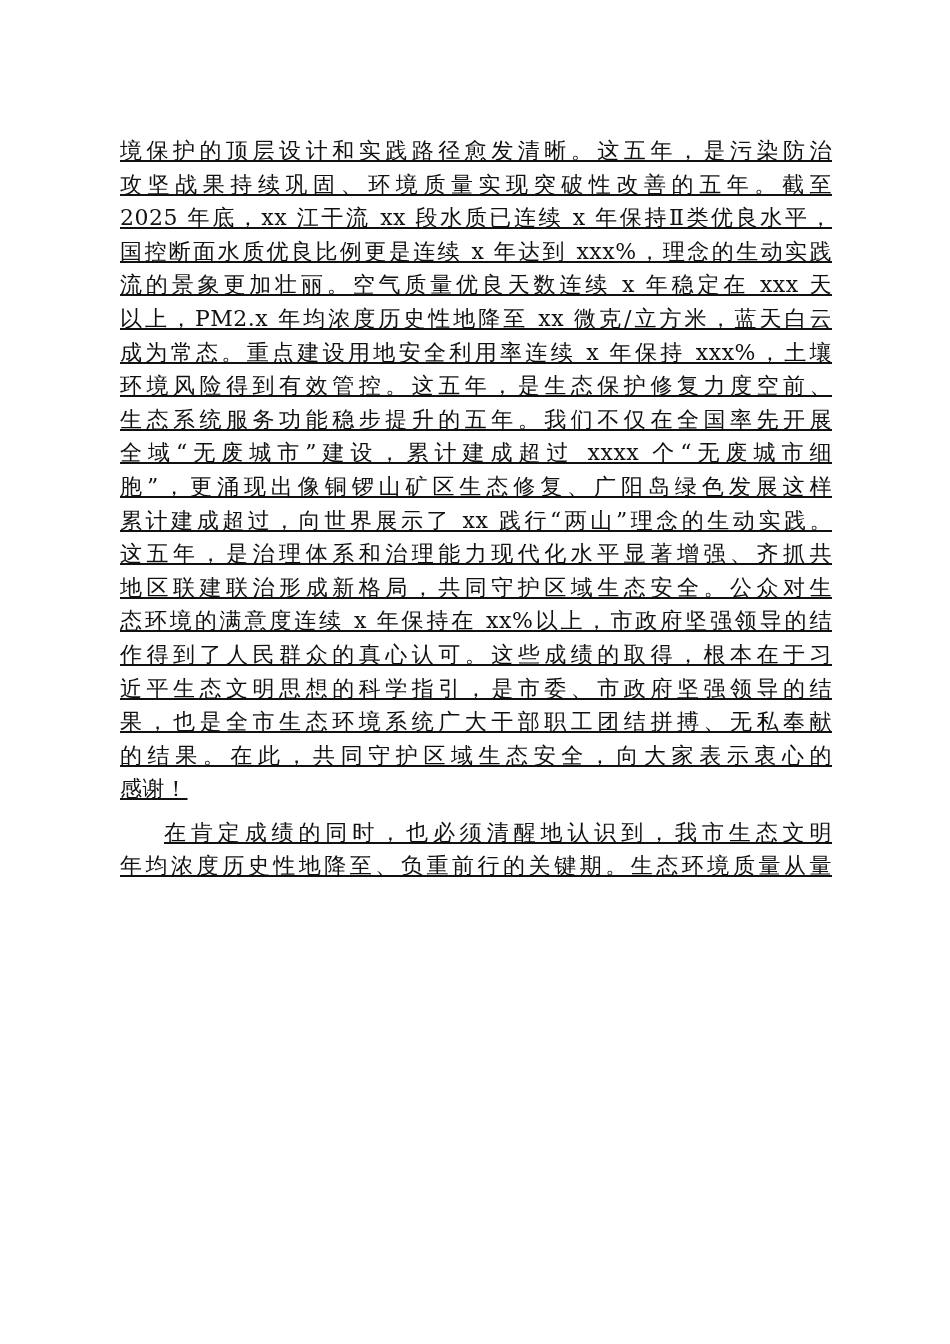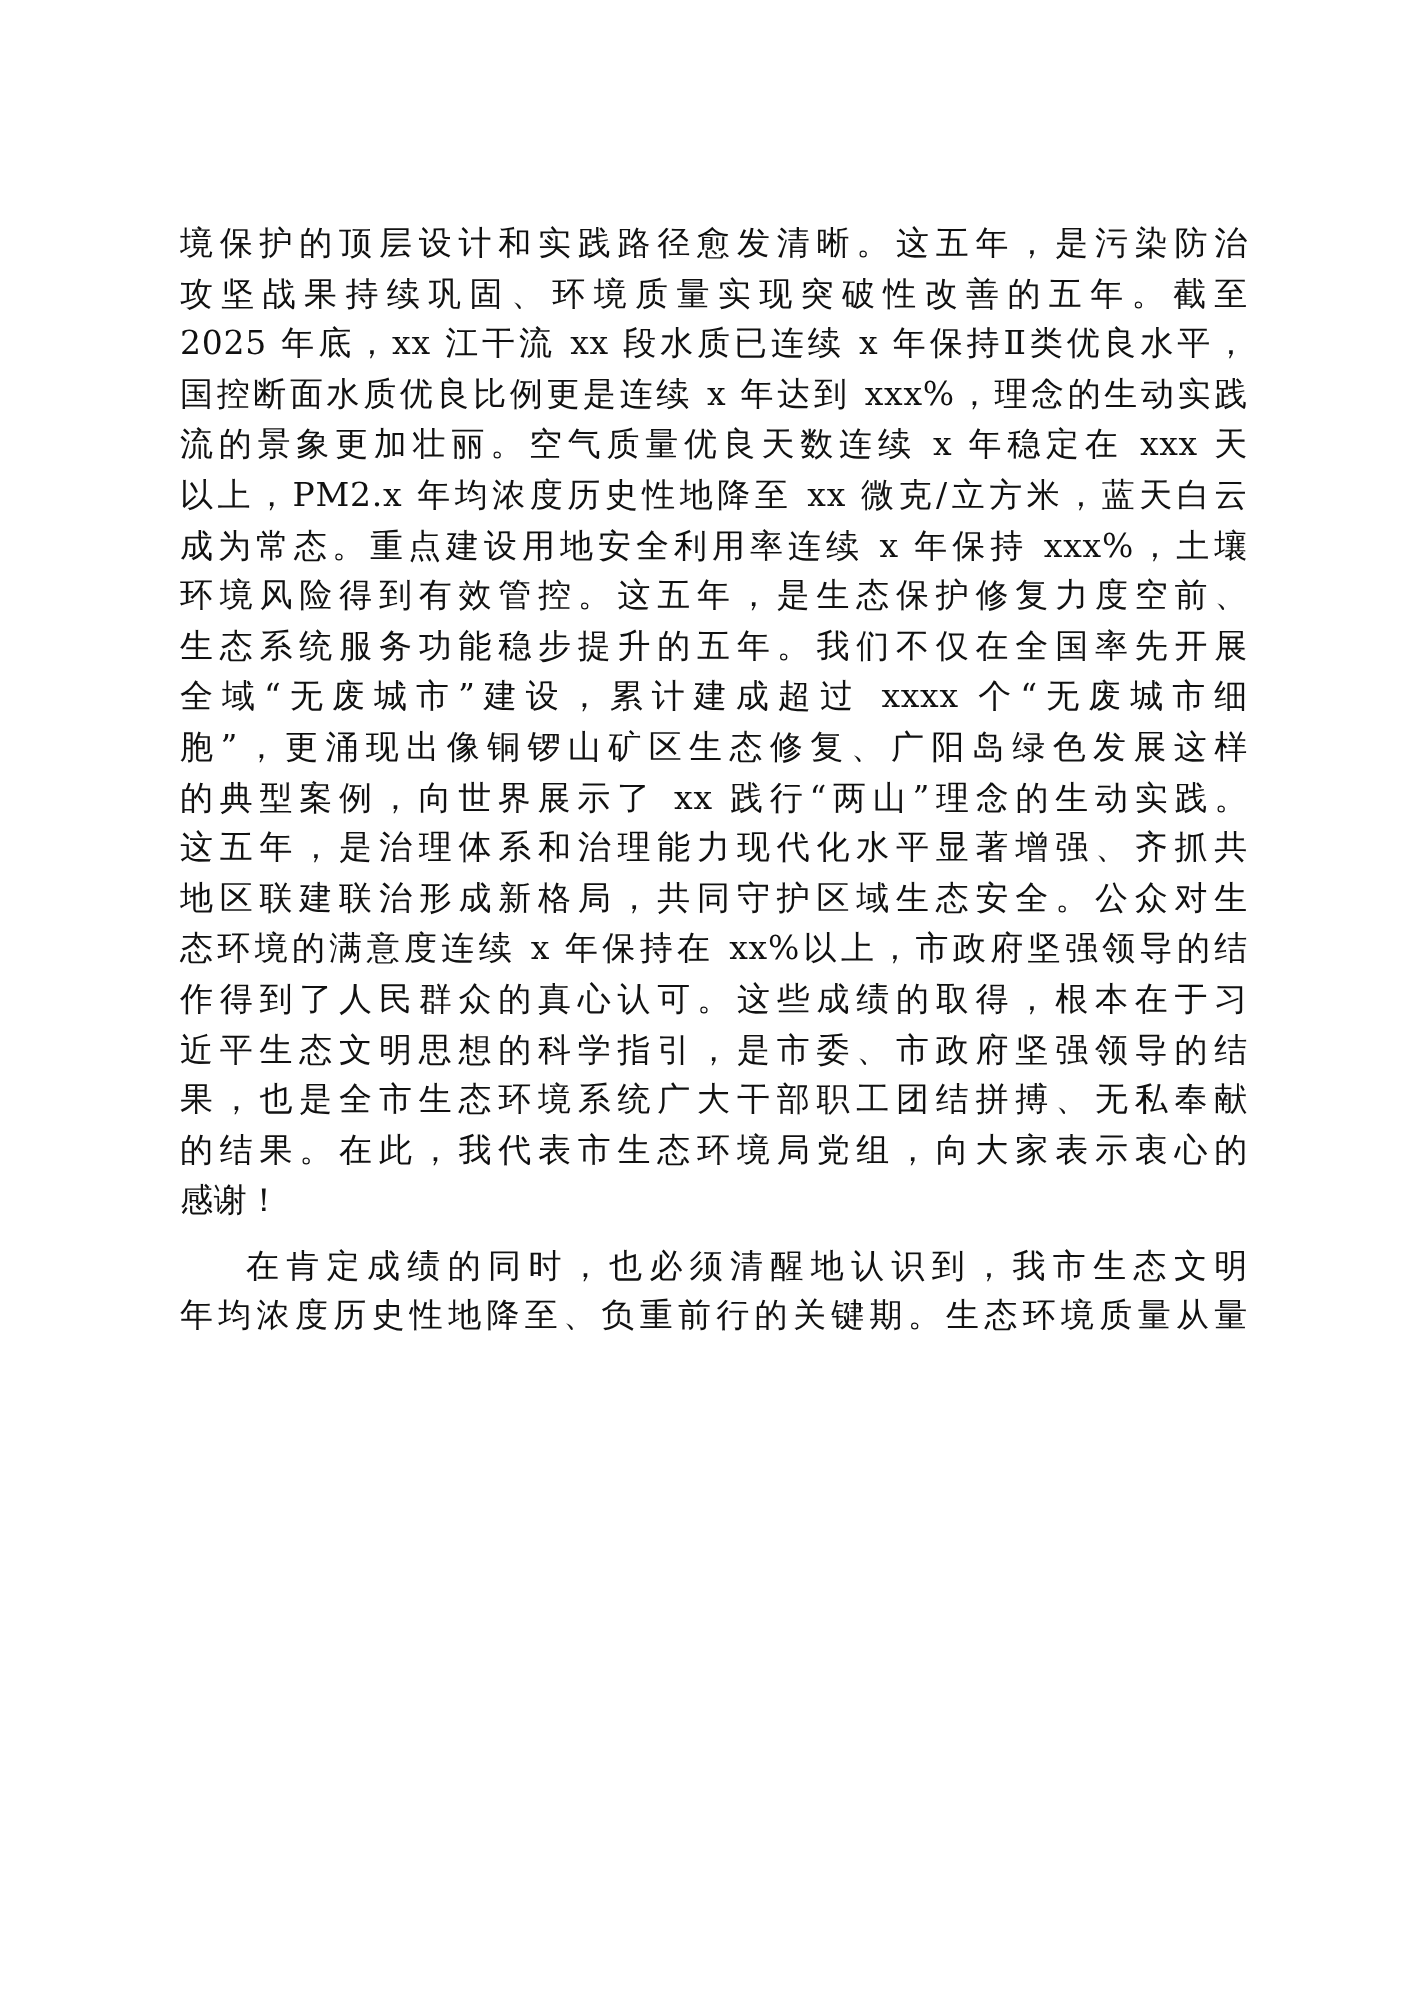--- a/index.html
+++ b/index.html
@@ -9,26 +9,27 @@
   }
   body {
     width: 950px;
     height: 1344px;
     position: relative;
     overflow: hidden;
   }
   .page {
     position: absolute;
     left: 120px;
-    top: 146px;
+    top: 134px;
     width: 712px;
     font-family: "DejaVu Serif", "Liberation Serif", serif;
     font-size: 22px;
     color: #111111;
     line-height: 33.6px;
+    text-decoration: underline;
   }
   .line {
     display: block;
     white-space: nowrap;
     height: 33.6px;
     text-align: justify;
     text-align-last: justify;
     letter-spacing: 0.5px;
   }
   .line.last {
@@ -50,28 +51,28 @@
     <span class="line">攻坚战果持续巩固、环境质量实现突破性改善的五年。截至</span>
     <span class="line">2025 年底，xx 江干流 xx 段水质已连续 x 年保持Ⅱ类优良水平，</span>
     <span class="line">国控断面水质优良比例更是连续 x 年达到 xxx%，理念的生动实践</span>
     <span class="line">流的景象更加壮丽。空气质量优良天数连续 x 年稳定在 xxx 天</span>
     <span class="line">以上，PM2.x 年均浓度历史性地降至 xx 微克/立方米，蓝天白云</span>
     <span class="line">成为常态。重点建设用地安全利用率连续 x 年保持 xxx%，土壤</span>
     <span class="line">环境风险得到有效管控。这五年，是生态保护修复力度空前、</span>
     <span class="line">生态系统服务功能稳步提升的五年。我们不仅在全国率先开展</span>
     <span class="line">全域“无废城市”建设，累计建成超过 xxxx 个“无废城市细</span>
     <span class="line">胞”，更涌现出像铜锣山矿区生态修复、广阳岛绿色发展这样</span>
-    <span class="line">的典型案例，向世界展示了 xx 践行“两山”理念的生动实践。</span>
+    <span class="line">累计建成超过，向世界展示了 xx 践行“两山”理念的生动实践。</span>
     <span class="line">这五年，是治理体系和治理能力现代化水平显著增强、齐抓共</span>
     <span class="line">地区联建联治形成新格局，共同守护区域生态安全。公众对生</span>
     <span class="line">态环境的满意度连续 x 年保持在 xx%以上，市政府坚强领导的结</span>
     <span class="line">作得到了人民群众的真心认可。这些成绩的取得，根本在于习</span>
     <span class="line">近平生态文明思想的科学指引，是市委、市政府坚强领导的结</span>
     <span class="line">果，也是全市生态环境系统广大干部职工团结拼搏、无私奉献</span>
-    <span class="line">的结果。在此，我代表市生态环境局党组，向大家表示衷心的</span>
+    <span class="line">的结果。在此，共同守护区域生态安全，向大家表示衷心的</span>
     <span class="line last">感谢！</span>
   </div>
   <div class="para-gap"></div>
   <div>
     <span class="line indent">在肯定成绩的同时，也必须清醒地认识到，我市生态文明</span>
     <span class="line">年均浓度历史性地降至、负重前行的关键期。生态环境质量从量</span>
   </div>
 </div>
 
 </body></html>

